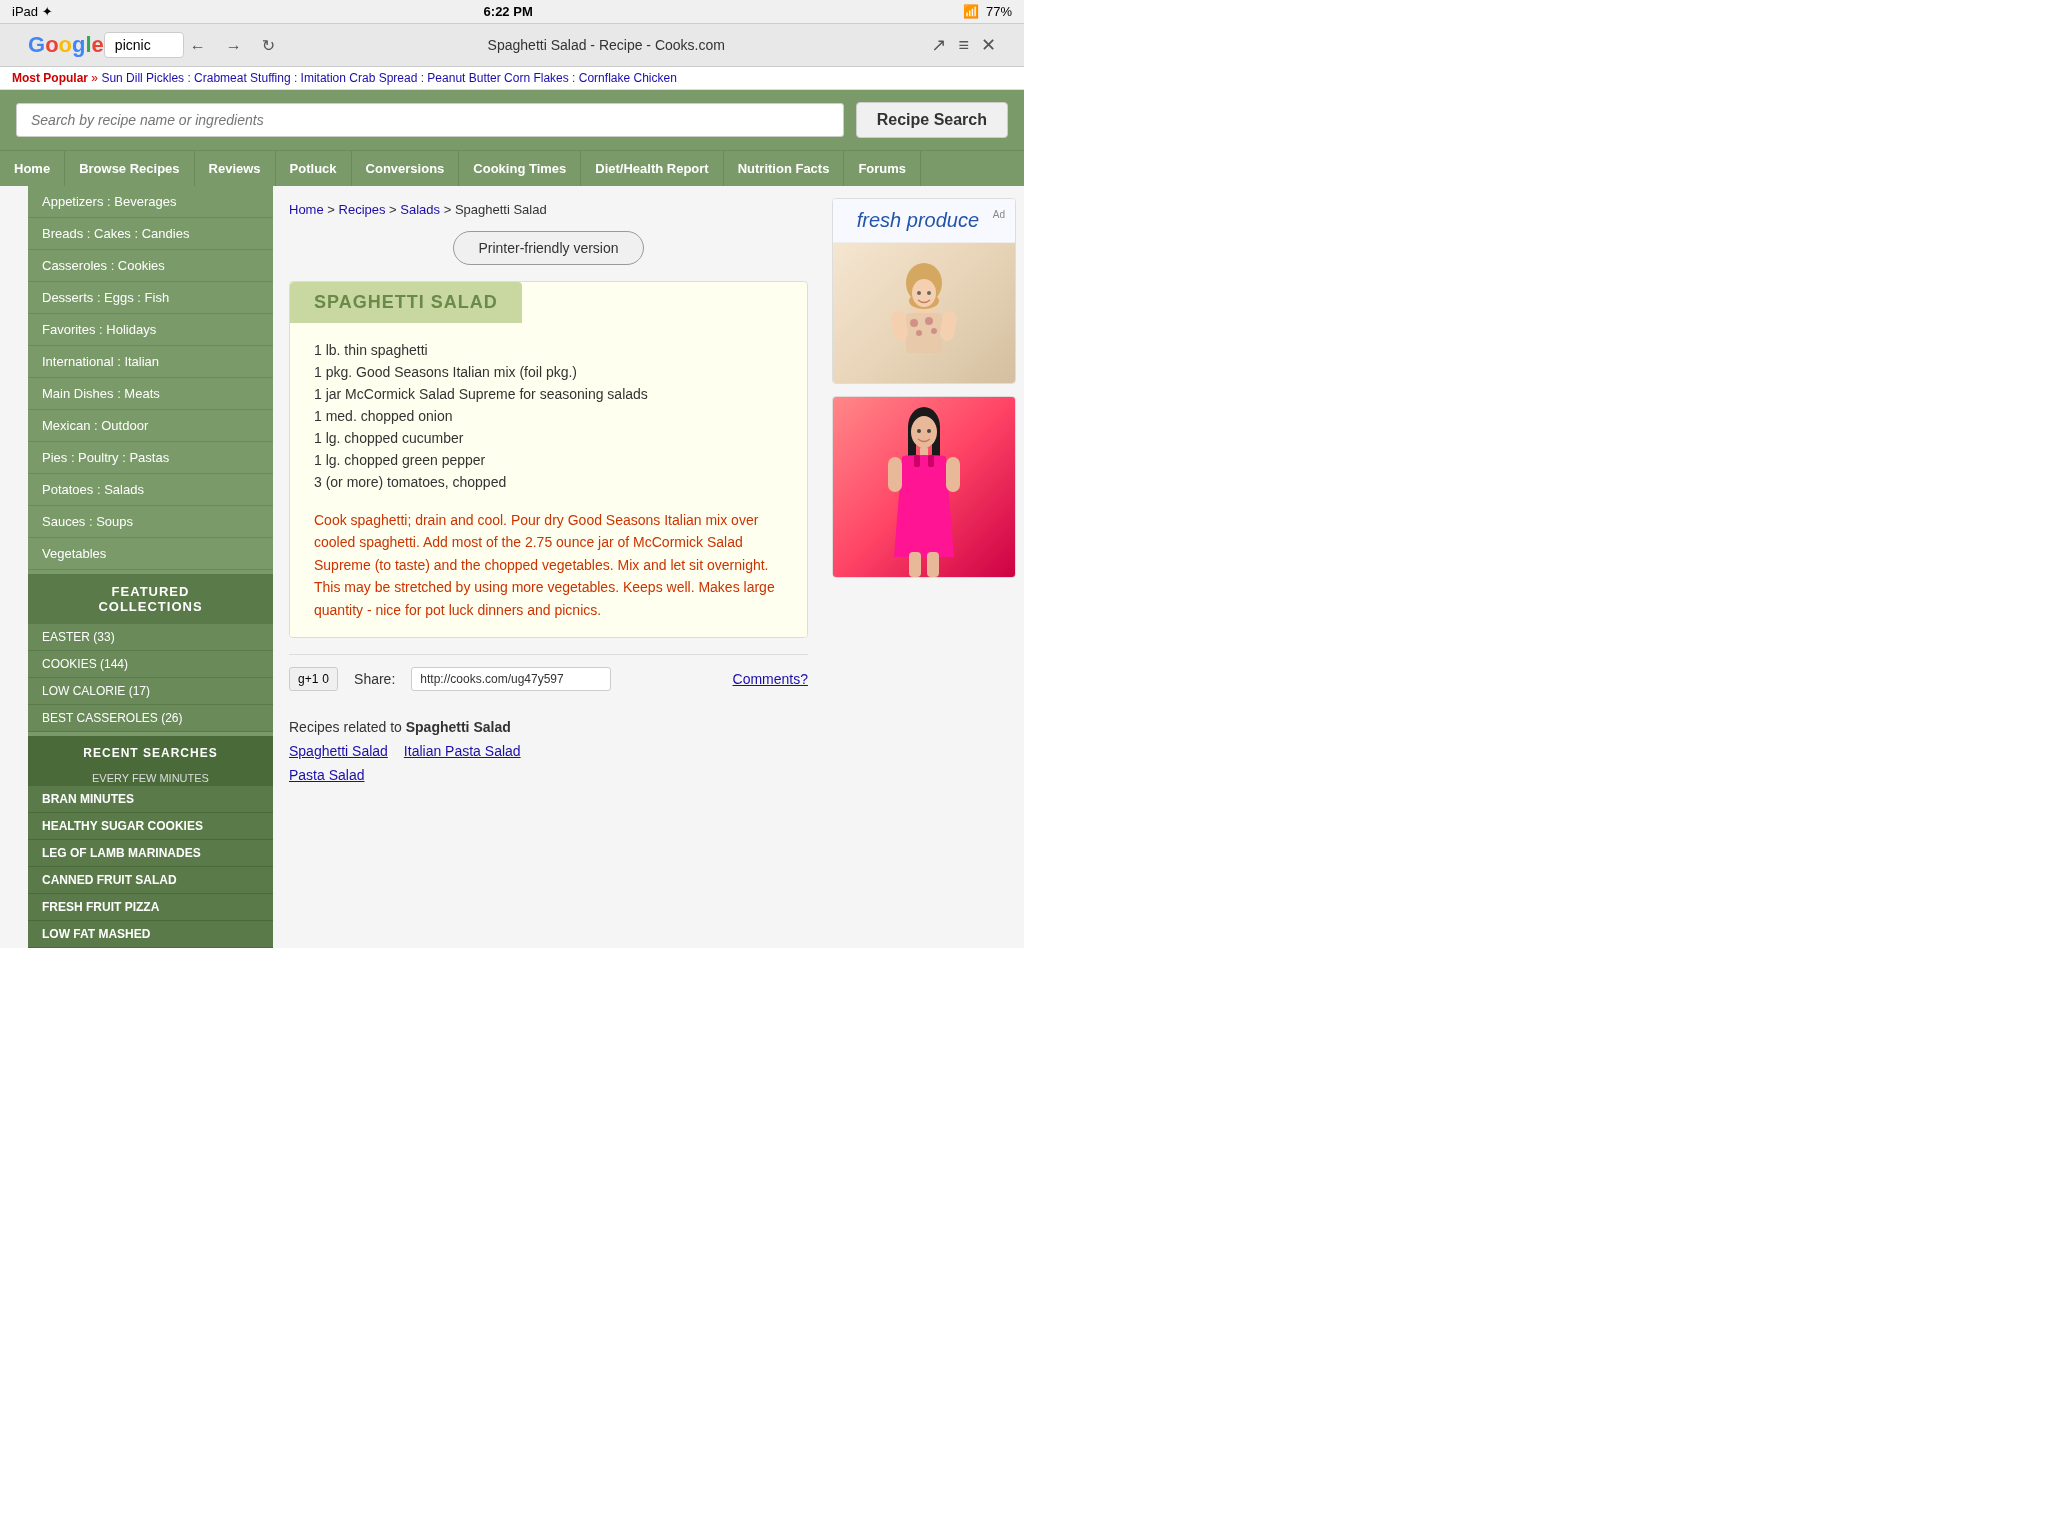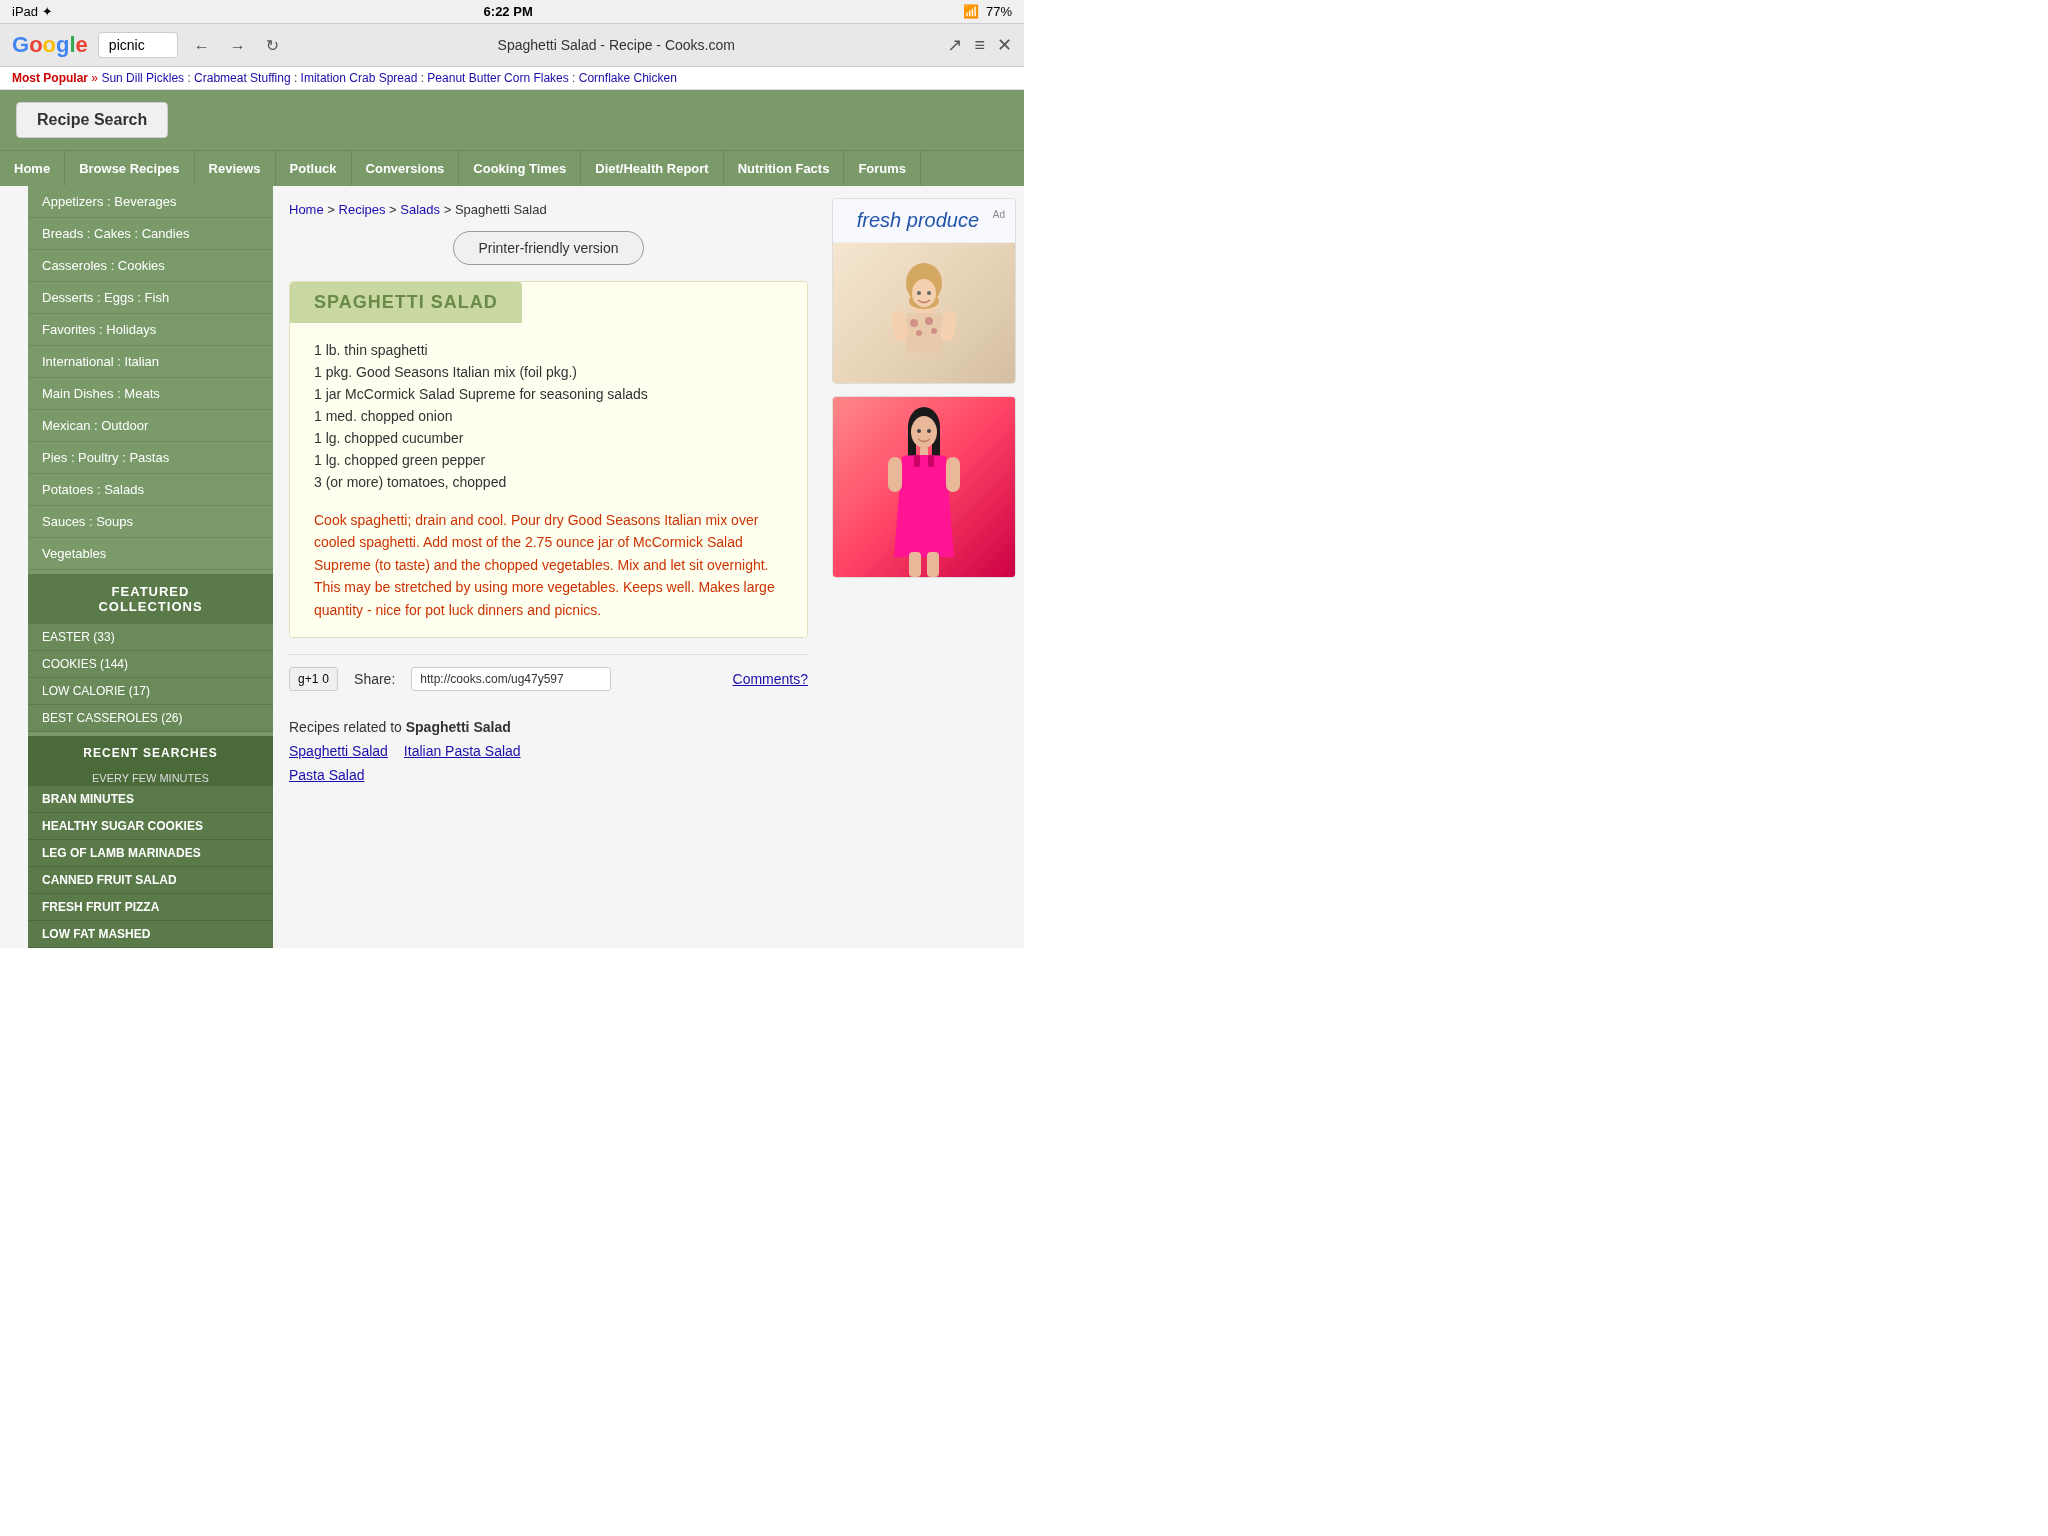--- a/index.html
+++ b/index.html
@@ -17,24 +17,23 @@
       border-bottom: 1px solid #ccc;
     }
     .status-bar-left { display: flex; align-items: center; gap: 8px; }
     .status-bar-center { font-weight: 600; }
     .status-bar-right { display: flex; align-items: center; gap: 6px; }
 
     
     .browser-chrome {
       background: #e8e8e8;
       border-bottom: 1px solid #ccc;
-      padding: 8px 12px;
+      padding: 8px 28px;
       display: flex;
       align-items: center;
-      gap: 10px;
       justify-content: flex-end;
     }
     .google-logo { font-size: 22px; font-weight: bold; }
     .google-logo span:nth-child(1) { color: #4285F4; }
     .google-logo span:nth-child(2) { color: #EA4335; }
     .google-logo span:nth-child(3) { color: #FBBC05; }
     .google-logo span:nth-child(4) { color: #4285F4; }
     .google-logo span:nth-child(5) { color: #34A853; }
     .google-logo span:nth-child(6) { color: #EA4335; }
 
@@ -393,20 +392,21 @@
   <span class="label">Most Popular</span>
   <span class="arrow"> » </span>
   <a>Sun Dill Pickles</a> :
   <a>Crabmeat Stuffing</a> :
   <a>Imitation Crab Spread</a> :
   <a>Peanut Butter Corn Flakes</a> :
   <a>Cornflake Chicken</a>
 </div>
 
 <div class="site-header">
+  <input class="search-input" placeholder="Search by recipe name or ingredients" style="">
   <button class="search-btn">Recipe Search</button>
 </div>
 
 <div class="nav-bar">
   <div class="nav-item">Home</div>
   <div class="nav-item">Browse Recipes</div>
   <div class="nav-item">Reviews</div>
   <div class="nav-item">Potluck</div>
   <div class="nav-item">Conversions</div>
   <div class="nav-item">Cooking Times</div>

